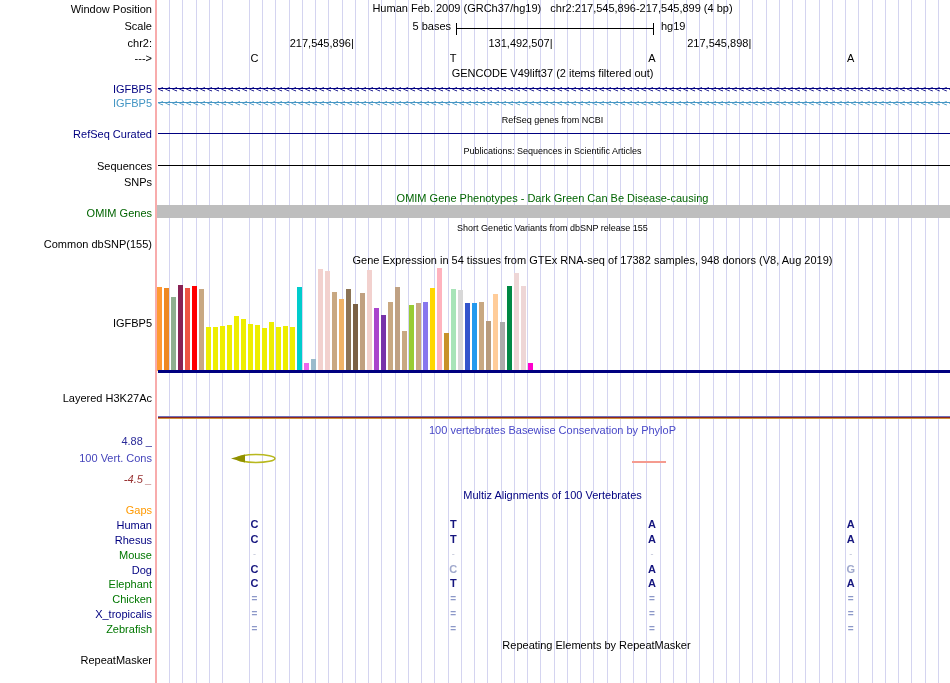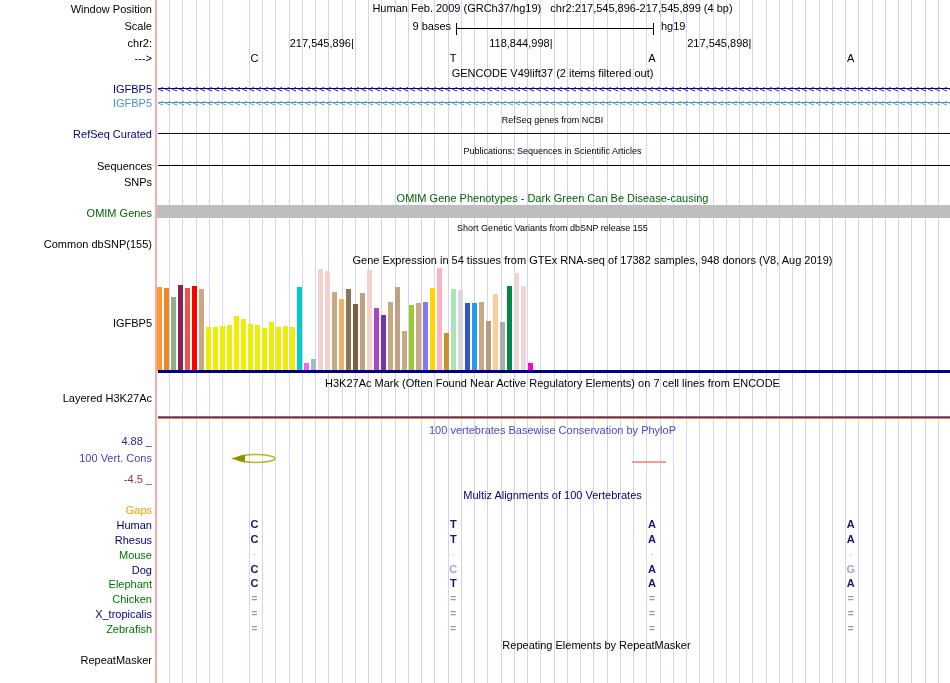--- a/index.html
+++ b/index.html
@@ -33,21 +33,21 @@
   .glyph{position:absolute;}
 </style>
 </head>
 <body>
 
 <div id="canvas">
   <div class="grid"></div>
   <div class="hl"></div>
 
   <div class="hdr big" style="top:2px;color:#000;">Human Feb. 2009 (GRCh37/hg19)   chr2:217,545,896-217,545,899 (4 bp)</div>
-  <div class="scaletext">9 bases</div>
+  <div class="scaletext">5 bases</div>
   <div class="rline" style="left:456px;top:28px;width:198px;height:1px;"></div>
   <div class="rline" style="left:456px;top:23px;width:1px;height:12px;"></div>
   <div class="rline" style="left:653px;top:23px;width:1px;height:12px;"></div>
   <div class="asm">hg19</div>
 
   <div class="trline" style="top:133px;height:1px;background:#000080;"></div>
   <div class="trline" style="top:165px;height:1px;background:#000000;"></div>
   <div class="omimbar"></div>
   <div id="gtex-chart">
       <div class="bar" style="left: 2px; height: 84px; background: rgb(255, 153, 51);"></div>
@@ -121,34 +121,33 @@
     <div class="lbl" style="top: 52px; color: rgb(0, 0, 0);">---&gt;</div>
     <div class="lbl" style="top: 128px; color: rgb(0, 0, 128);">RefSeq Curated</div>
     <div class="lbl" style="top: 160px; color: rgb(0, 0, 0); margin-left: 44px;">Sequences</div>
     <div class="lbl" style="top: 176px; color: rgb(0, 0, 0);">SNPs</div>
     <div class="lbl" style="top: 207px; color: rgb(0, 100, 0);">OMIM Genes</div>
     <div class="lbl" style="top: 238px; color: rgb(0, 0, 0);">Common dbSNP(155)</div>
     <div class="lbl" style="top: 317px; color: rgb(0, 0, 0);">IGFBP5</div>
     <div class="lbl" style="top: 392px; color: rgb(0, 0, 0);">Layered H3K27Ac</div>
     <div class="lbl" style="top: 435px; color: rgb(42, 42, 153);">4.88 _</div>
     <div class="lbl" style="top: 452px; color: rgb(68, 68, 187);">100 Vert. Cons</div>
-    <div class="lbl" style="top: 473px; color: rgb(153, 51, 51);">-4.5 _</div>
+    <div class="lbl" style="top: 473px; color: rgb(153, 51, 51); font-style: italic;">-4.5 _</div>
     <div class="lbl" style="top: 654px; color: rgb(0, 0, 0);">RepeatMasker</div>
     <div class="hdr big" style="top: 67px; color: rgb(0, 0, 0);">GENCODE V49lift37 (2 items filtered out)</div>
     <div class="hdr small" style="top: 115px; color: rgb(0, 0, 0);">RefSeq genes from NCBI</div>
     <div class="hdr small" style="top: 146px; color: rgb(0, 0, 0);">Publications: Sequences in Scientific Articles</div>
     <div class="hdr big" style="top: 192px; color: rgb(0, 100, 0);">OMIM Gene Phenotypes - Dark Green Can Be Disease-causing</div>
     <div class="hdr small" style="top: 223px; color: rgb(0, 0, 0);">Short Genetic Variants from dbSNP release 155</div>
     <div class="hdr big" style="top: 254px; color: rgb(0, 0, 0); padding-left: 40px;">Gene Expression in 54 tissues from GTEx RNA-seq of 17382 samples, 948 donors (V8, Aug 2019)</div>
-    <div class="hdr big" style="top: 377px; color: rgb(0, 0, 0);">H3K27Ac Mark (Often Found Near Active Regulatory Elements) on 7 cell lines from ENCODE</div>
     <div class="hdr big" style="top: 424px; color: rgb(72, 72, 200);">100 vertebrates Basewise Conservation by PhyloP</div>
     <div class="hdr big" style="top: 489px; color: rgb(0, 0, 128);">Multiz Alignments of 100 Vertebrates</div>
     <div class="hdr big" style="top: 639px; color: rgb(0, 0, 0); margin-left: 44px;">Repeating Elements by RepeatMasker</div>
     <div class="pos" style="left: 155px; top: 37px; width: 198.75px;">217,545,896|</div>
-    <div class="pos" style="left: 353.75px; top: 37px; width: 198.75px;">118,844,998|</div>
+    <div class="pos" style="left: 353.75px; top: 37px; width: 198.75px;">131,492,507|</div>
     <div class="pos" style="left: 552.5px; top: 37px; width: 198.75px;">217,545,898|</div>
     <div class="baseletter" style="left: 155px; top: 52px; width: 198.75px;">C</div>
     <div class="baseletter" style="left: 353.75px; top: 52px; width: 198.75px;">T</div>
     <div class="baseletter" style="left: 552.5px; top: 52px; width: 198.75px;">A</div>
     <div class="baseletter" style="left: 751.25px; top: 52px; width: 198.75px;">A</div>
     <div class="lbl" style="top: 83px; color: rgb(0, 0, 128);">IGFBP5</div>
     <div class="geneline" style="top: 88px; background: rgb(0, 0, 128);"></div>
     <div class="generow" style="top: 83px; color: rgb(0, 0, 128);">&lt;&lt;&lt;&lt;&lt;&lt;&lt;&lt;&lt;&lt;&lt;&lt;&lt;&lt;&lt;&lt;&lt;&lt;&lt;&lt;&lt;&lt;&lt;&lt;&lt;&lt;&lt;&lt;&lt;&lt;&lt;&lt;&lt;&lt;&lt;&lt;&lt;&lt;&lt;&lt;&lt;&lt;&lt;&lt;&lt;&lt;&lt;&lt;&lt;&lt;&lt;&lt;&lt;&lt;&lt;&lt;&lt;&lt;&lt;&lt;&lt;&lt;&lt;&lt;&lt;&lt;&lt;&lt;&lt;&lt;&lt;&lt;&lt;&lt;&lt;&lt;&lt;&lt;&lt;&lt;&lt;&lt;&lt;&lt;&lt;&lt;&lt;&lt;&lt;&lt;&lt;&lt;&lt;&lt;&lt;&lt;&lt;&lt;&lt;&lt;&lt;&lt;&lt;&lt;&lt;&lt;&lt;&lt;&lt;&lt;&lt;&lt;&lt;&lt;&lt;&lt;</div>
     <div class="lbl" style="top: 97px; color: rgb(69, 150, 196);">IGFBP5</div>
     <div class="geneline" style="top: 102px; background: rgb(69, 150, 196);"></div>

